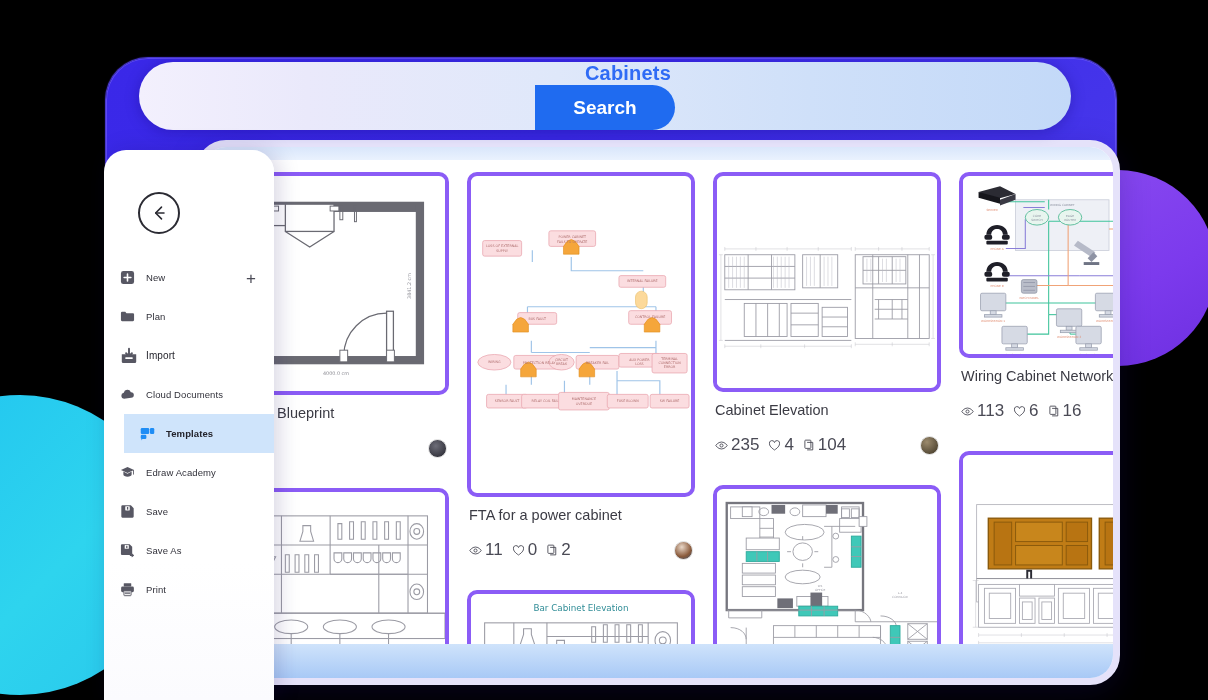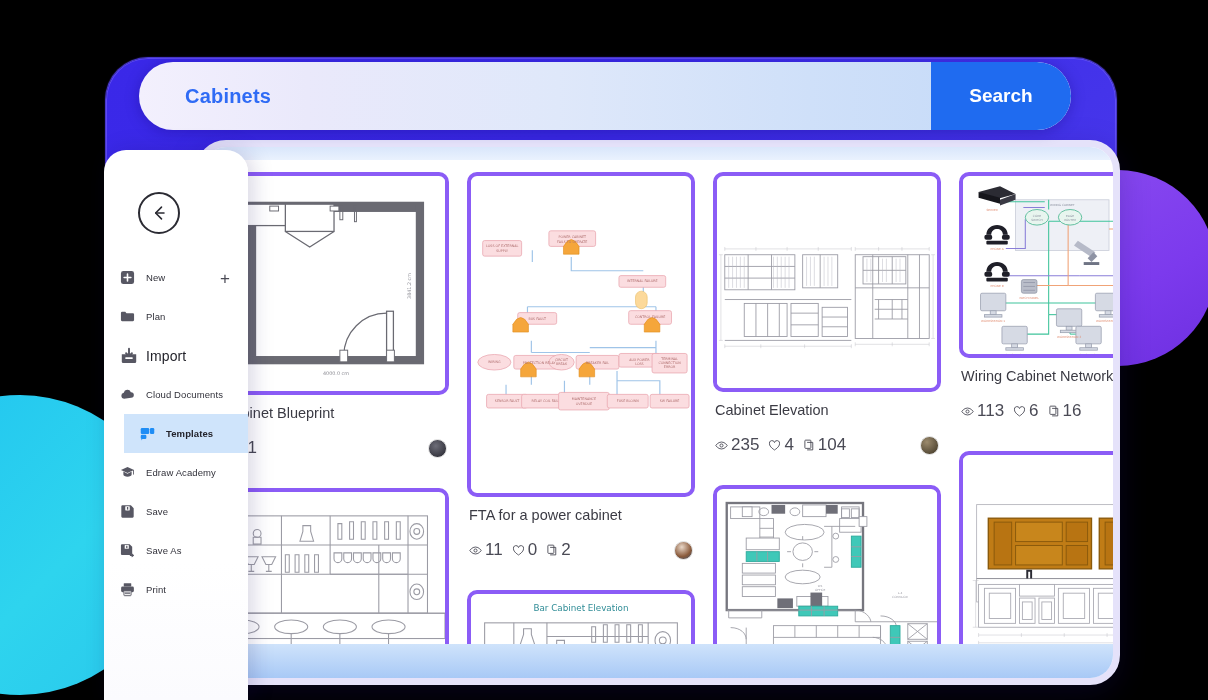--- a/index.html
+++ b/index.html
@@ -36,21 +36,21 @@
     content:"";position:absolute;inset:0;border-radius:42px;
     box-shadow:inset 0 0 0 1px rgba(120,100,255,.55);
   }
 
   
   .searchbar{
     position:absolute;left:139px;top:62px;width:932px;height:68px;
     border-radius:34px;overflow:hidden;z-index:6;
     background:linear-gradient(90deg,#f3f0fd 0%,#eae9fb 18%,#dfe8fa 45%,#cfe0f9 72%,#c3d9f8 100%);
     box-shadow:0 2px 14px rgba(20,10,120,.35);
-    display:flex;align-items:center;
+    display:flex;align-items:center;flex-direction:column;
   }
   .search-input-txt{
     margin-left:46px;font-size:20px;font-weight:700;color:#2f6bf5;letter-spacing:.2px;
     flex:1;
   }
   .search-btn{
     width:140px;height:68px;
     background:#1f6bf0;
     color:#fff;font-size:19px;font-weight:700;
     display:flex;align-items:center;justify-content:center;
@@ -106,21 +106,21 @@
   .avatar{
     width:17px;height:17px;border-radius:50%;margin-left:auto;
     background:radial-gradient(circle at 35% 30%,#9c8b6e,#3c3322);
     border:1px solid #ddd;
   }
   .avatar.a2{background:radial-gradient(circle at 40% 30%,#e8d7c8,#8a5a3b 60%,#33506f);}
   .avatar.a3{background:radial-gradient(circle at 40% 35%,#6d6d78,#23232c);}
 
   
   .sidebar{
-    position:absolute;left:104px;top:150px;width:144px;height:550px;
+    position:absolute;left:104px;top:150px;width:170px;height:550px;
     background:linear-gradient(180deg,#ffffff 0%,#ffffff 75%,#fbfbfe 100%);
     border-radius:22px 22px 0 0;
     z-index:8;
     box-shadow:4px 0 22px rgba(20,10,90,.18);
     overflow:hidden;
   }
   .back-btn{
     width:38px;height:38px;border-radius:50%;border:2px solid #2b2b33;
     margin:42px 0 0 34px;display:flex;align-items:center;justify-content:center;
     cursor:pointer;background:transparent;
@@ -129,21 +129,21 @@
   .menu-item{
     display:flex;align-items:center;height:39px;padding-left:16px;position:relative;
     cursor:pointer;
   }
   .menu-item .mi-icon{width:15px;height:15px;flex:0 0 auto;display:flex;align-items:center;justify-content:center;}
   .menu-item .mi-label{
     margin-left:11px;font-size:9.5px;color:#31313a;letter-spacing:.1px;
     font-family:"Liberation Sans", sans-serif;
   }
   .menu-item.big .mi-icon{width:18px;height:18px;}
-  .menu-item.big .mi-label{font-size:14px;color:#1f1f27;margin-left:8px;}
+  .menu-item.big .mi-label{font-size:10px;color:#1f1f27;margin-left:8px;}
   .menu-item.active{background:#cfe4fb;margin-left:20px;}
   .menu-item.active .mi-label{font-weight:700;color:#23232b;}
   .plus-right{
     position:absolute;right:18px;top:50%;transform:translateY(-50%);
     font-size:17px;color:#4a4a55;line-height:1;
   }
   svg{shape-rendering:geometricPrecision;}
 </style>
 </head>
 <body>

